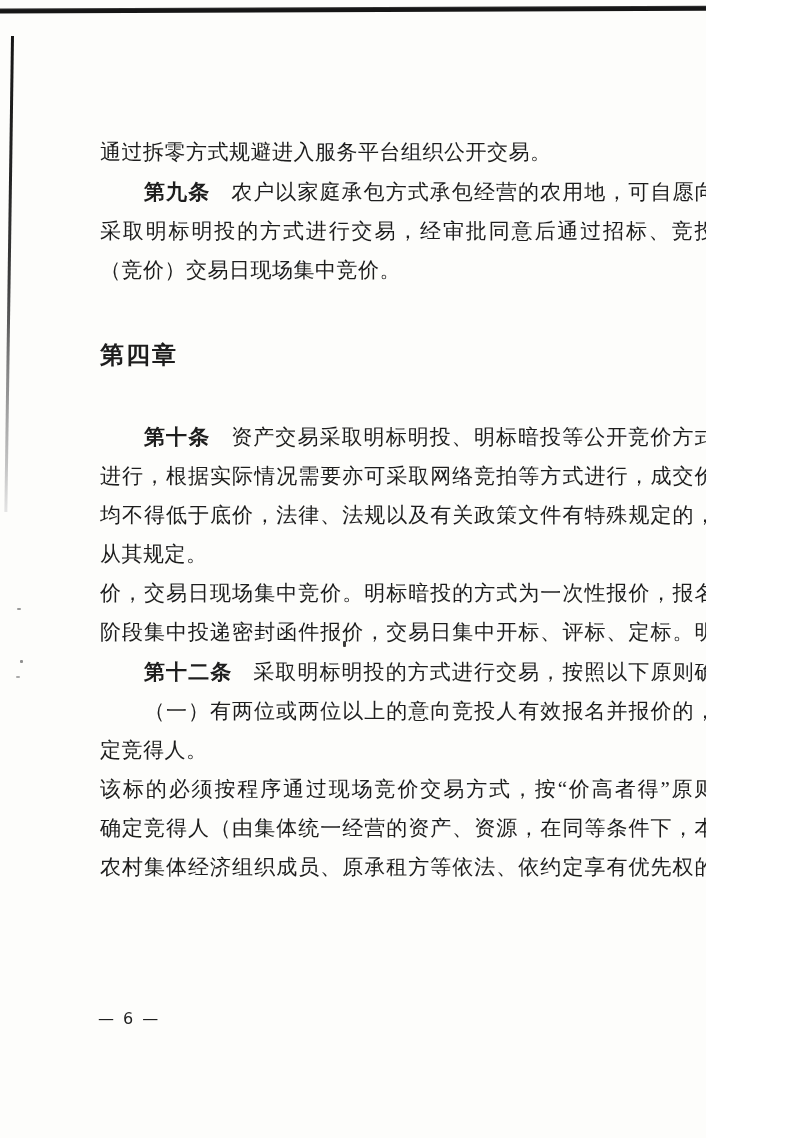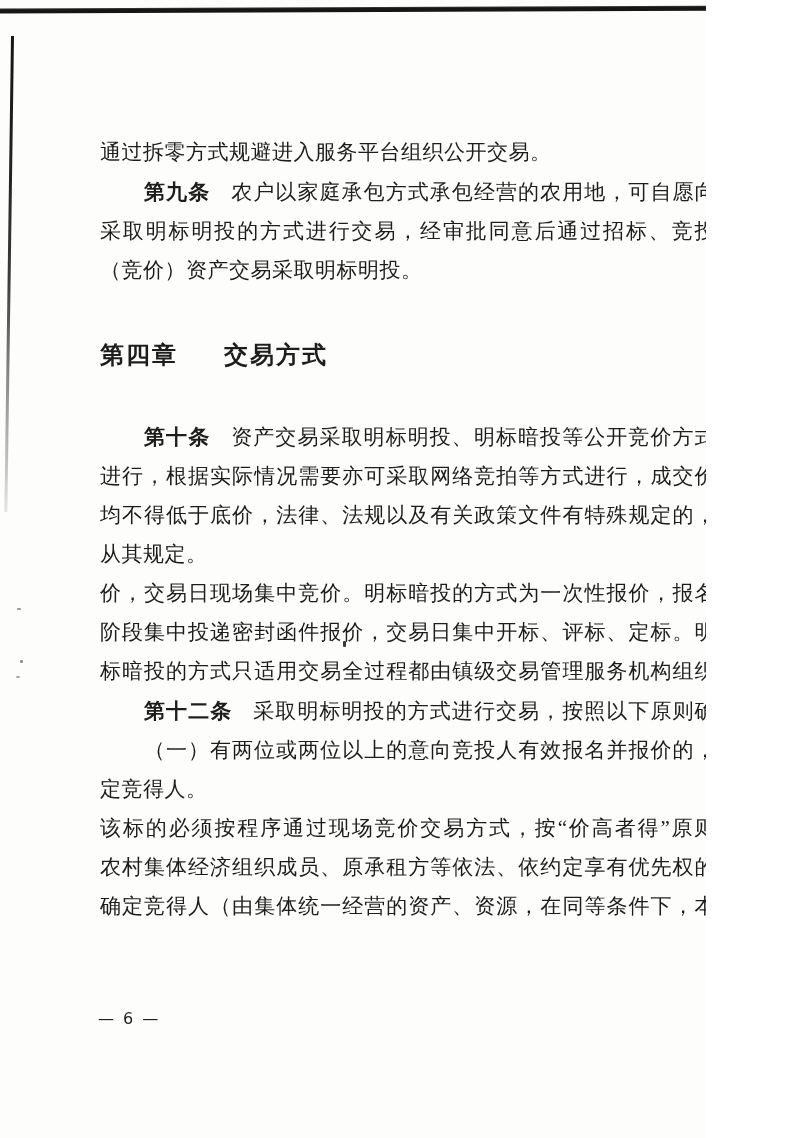--- a/index.html
+++ b/index.html
@@ -62,41 +62,39 @@
   <div class="speck s2"></div>
   <div class="speck s3"></div>
   <div class="speck s4"></div>
 
   <main class="content">
 
     <p class="line l">通过拆零方式规避进入服务平台组织公开交易。</p>
 
     <p class="line j ind"><span class="lbl">第九条</span><span>农户以家庭承包方式承包经营的农用地，可自愿向</span></p>
     <p class="line j">采取明标明投的方式进行交易，经审批同意后通过招标、竞投</p>
-    <p class="line l">（竞价）资产交易采取明标明投。</p>
+    <p class="line l">（竞价）交易日现场集中竞价。</p>
 
     <div class="chapter">
       <span>第四章</span>
-      <span>交易方式</span>
     </div>
 
     <p class="line j ind"><span class="lbl">第十条</span><span>资产交易采取明标明投、明标暗投等公开竞价方式</span></p>
     <p class="line j">进行，根据实际情况需要亦可采取网络竞拍等方式进行，成交价</p>
     <p class="line j">均不得低于底价，法律、法规以及有关政策文件有特殊规定的，</p>
     <p class="line l">从其规定。</p>
 
     <p class="line j">价，交易日现场集中竞价。明标暗投的方式为一次性报价，报名</p>
     <p class="line j">阶段集中投递密封函件报价，交易日集中开标、评标、定标。明</p>
-    <p class="line j">标暗投的方式只适用交易全过程都由镇级交易管理服务机构组织</p>
 
     <p class="line j ind"><span class="lbl">第十二条</span><span>采取明标明投的方式进行交易，按照以下原则确</span></p>
     <p class="line j ind">（一）有两位或两位以上的意向竞投人有效报名并报价的，</p>
 
     <p class="line l">定竞得人。</p>
     <p class="line j">该标的必须按程序通过现场竞价交易方式，按“价高者得”原则</p>
+    <p class="line j">确定竞得人（由集体统一经营的资产、资源，在同等条件下，本</p>
     <p class="line j">农村集体经济组织成员、原承租方等依法、依约定享有优先权的</p>
-    <p class="line j">确定竞得人（由集体统一经营的资产、资源，在同等条件下，本</p>
 
   </main>
 
   <div class="pageno">— 6 —</div>
 
 </div>
 
 </body></html>

